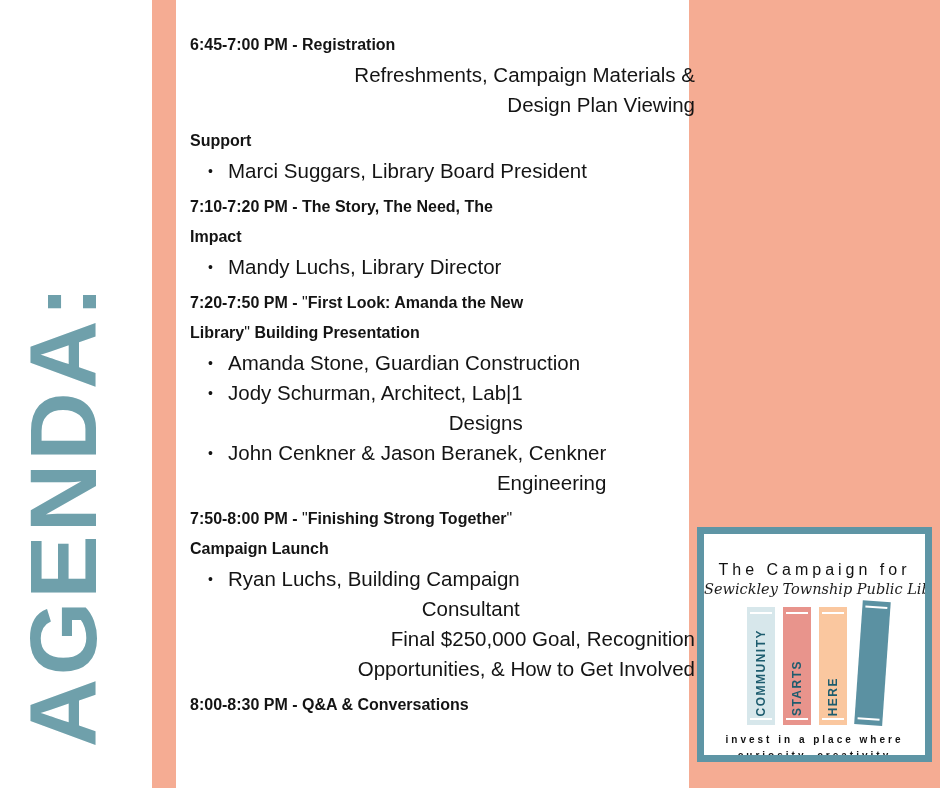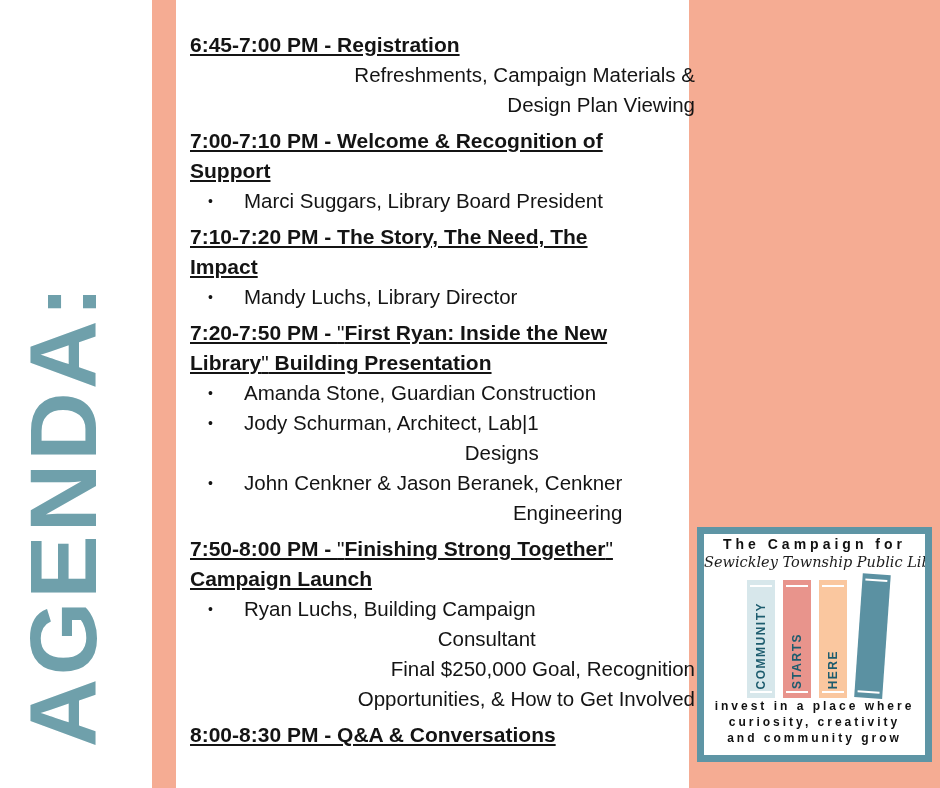--- a/index.html
+++ b/index.html
@@ -14,88 +14,87 @@
   .agenda-label{
     position:absolute;left:63px;top:515px;
     transform:translate(-50%,-50%) rotate(-90deg);
     font-size:95px;font-weight:700;letter-spacing:3px;white-space:nowrap;
     color:var(--teal);
   }
   
   .content{position:absolute;left:190px;top:30px;width:505px;color:var(--ink);}
   .section{margin-top:6px;}
   .section:first-child{margin-top:0;}
-  .h-line{font-size:21px;font-weight:700;line-height:30px;white-space:pre;text-decoration:underline;}
+  .h-line{font-size:16px;font-weight:700;line-height:30px;white-space:pre;}
   .h-line .light{font-weight:400;}
   .body-line{font-size:20.5px;font-weight:400;line-height:30px;white-space:pre;text-align:right;}
   .bullet{display:flex;}
   .dot{margin-left:18px;width:20px;flex:0 0 20px;font-size:14px;line-height:30px;}
-  .b-lines .body-line{white-space:pre;margin-left:16px;}
+  .b-lines .body-line{white-space:pre;}
   
   .logo-card{
     position:absolute;left:697px;top:527px;width:235px;height:235px;
     box-sizing:border-box;border:7px solid var(--logo-border);background:#fff;
     text-align:center;overflow:hidden;
   }
-  .campaign-line{margin-top:2px;font-size:14px;font-weight:700;letter-spacing:4px;color:#111;white-space:nowrap;}
+  .campaign-line{margin-top:27px;font-size:16px;font-weight:400;letter-spacing:4px;color:#111;white-space:nowrap;}
   .script-line{
     margin-top:2px;font-family:"DejaVu Serif",serif;font-style:italic;
     font-size:14.5px;color:#1c1c1c;white-space:nowrap;
   }
   .books{display:flex;justify-content:center;align-items:flex-end;gap:8px;height:124px;margin-top:4px;}
   .book{
     width:28px;height:118px;position:relative;box-sizing:border-box;
     display:flex;justify-content:center;align-items:flex-end;padding-bottom:9px;
   }
   .book .rule{position:absolute;left:3px;right:3px;height:2px;background:#fff;}
   .book .rule.top{top:5px;}
   .book .rule.bottom{bottom:5px;}
   .book-label{
     writing-mode:vertical-rl;transform:rotate(180deg);
     font-size:12px;font-weight:700;letter-spacing:1.5px;color:var(--book-text);
   }
   .book.tilted{height:124px;transform:rotate(4deg);transform-origin:50% 90%;}
-  .tagline{font-size:12px;font-weight:700;letter-spacing:3px;line-height:16px;color:#111;}
+  .tagline{margin-top:7px;font-size:10px;font-weight:700;letter-spacing:3px;line-height:16px;color:#111;}
 </style>
 </head>
 <body style="--salmon: #f5ac93; --teal: #6fa0ab; --ink: #141414; --logo-border: #5e95a5; --book-text: #1d5c6e;">
 
 <div class="stripe-left"></div>
 <div class="right-panel"></div>
 
 <div class="agenda-label">AGENDA:</div>
 
 <div class="content" id="agenda-content">
     <div class="section">
       <div class="h-line"><span>6:45-7:00 PM - Registration</span></div>
       <div class="body-line">Refreshments, Campaign Materials &amp;</div>
       <div class="body-line">Design Plan Viewing</div>
     </div>
     <div class="section">
-      <div class="h-line"><span>7:00-7:10 PM - Welcome &amp; Recognition of</span></div>
       <div class="h-line"><span>Support</span></div>
       <div class="bullet">
         <span class="dot">•</span>
         <div class="b-lines">
           <div class="body-line">Marci Suggars, Library Board President</div>
         </div>
       </div>
     </div>
     <div class="section">
       <div class="h-line"><span>7:10-7:20 PM - The Story, The Need, The</span></div>
       <div class="h-line"><span>Impact</span></div>
       <div class="bullet">
         <span class="dot">•</span>
         <div class="b-lines">
           <div class="body-line">Mandy Luchs, Library Director</div>
         </div>
       </div>
     </div>
     <div class="section">
-      <div class="h-line"><span>7:20-7:50 PM - </span><span class="light">"</span><span>First Ryan: Inside the New</span></div>
+      <div class="h-line"><span>7:20-7:50 PM - </span><span class="light">"</span><span>First Look: Amanda the New</span></div>
       <div class="h-line"><span>Library</span><span class="light">"</span><span> Building Presentation</span></div>
       <div class="bullet">
         <span class="dot">•</span>
         <div class="b-lines">
           <div class="body-line">Amanda Stone, Guardian Construction</div>
         </div>
       </div>
       <div class="bullet">
         <span class="dot">•</span>
         <div class="b-lines">

